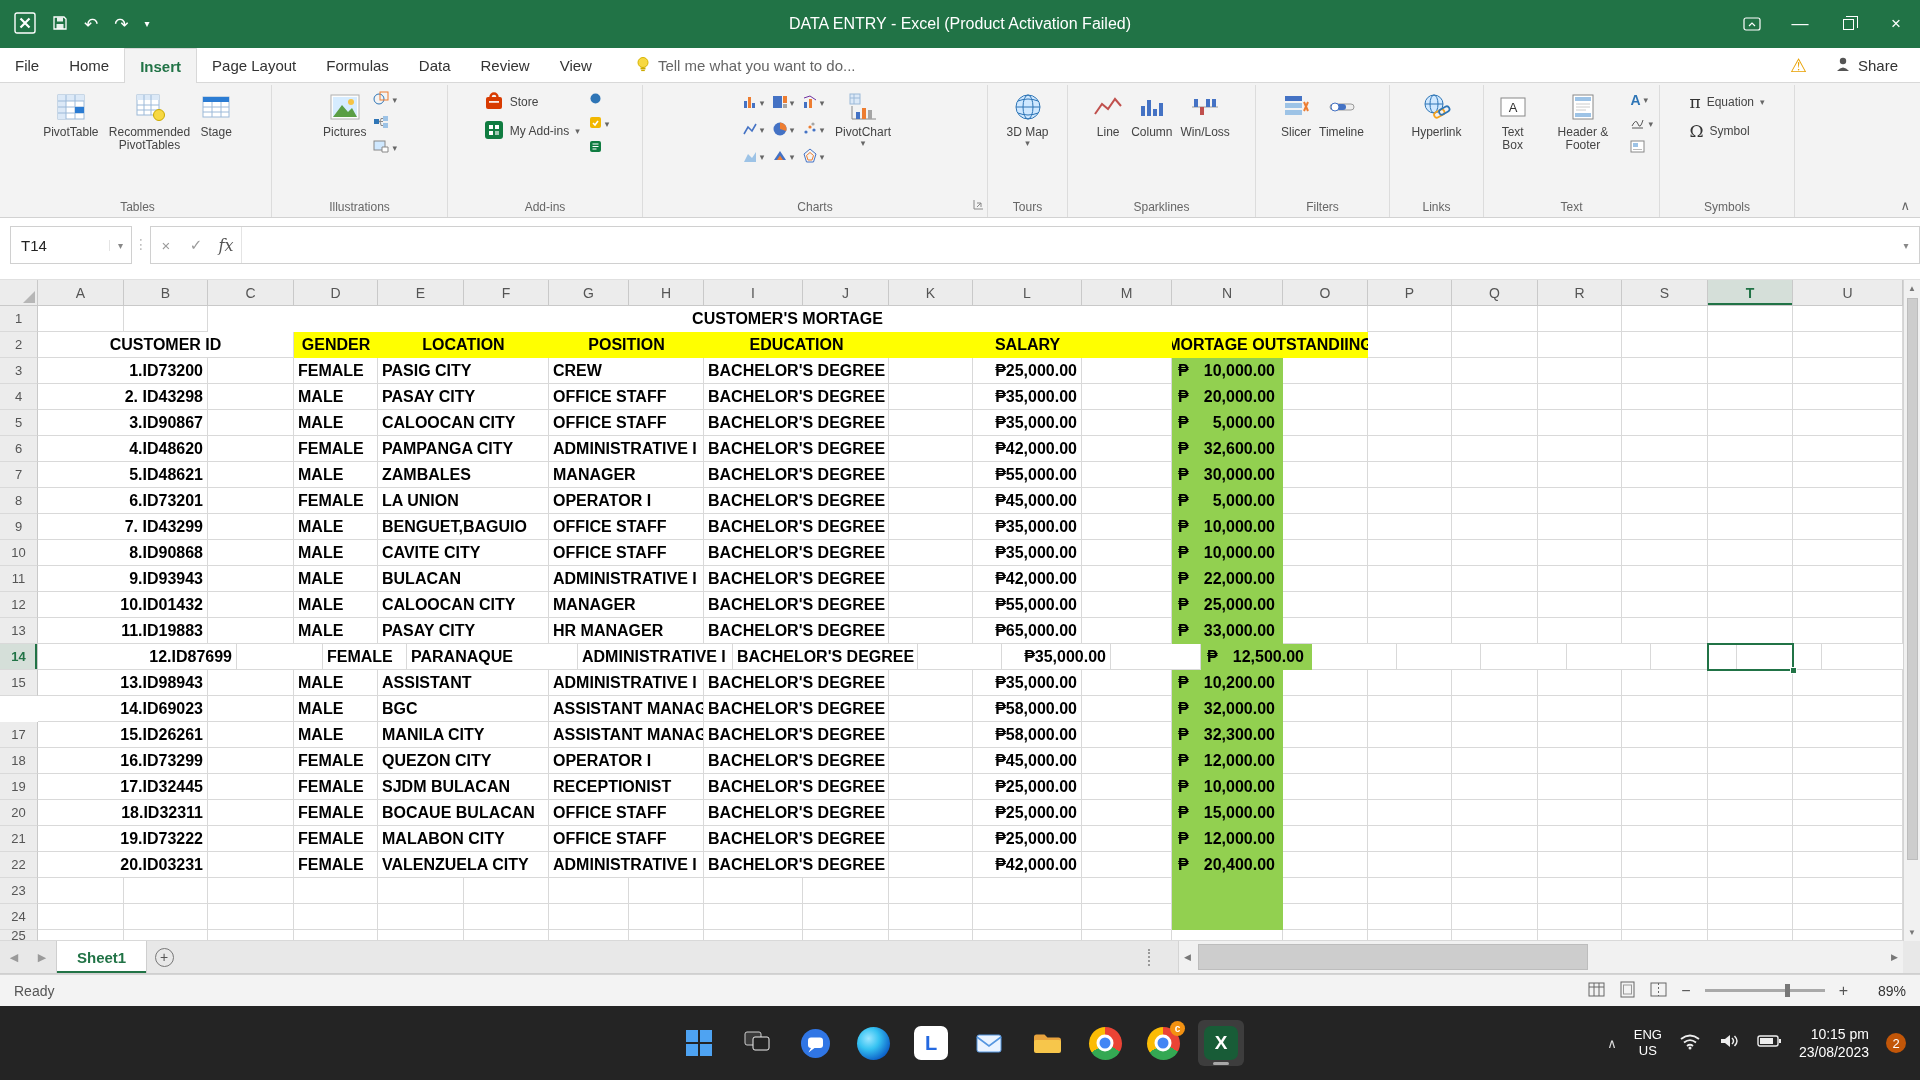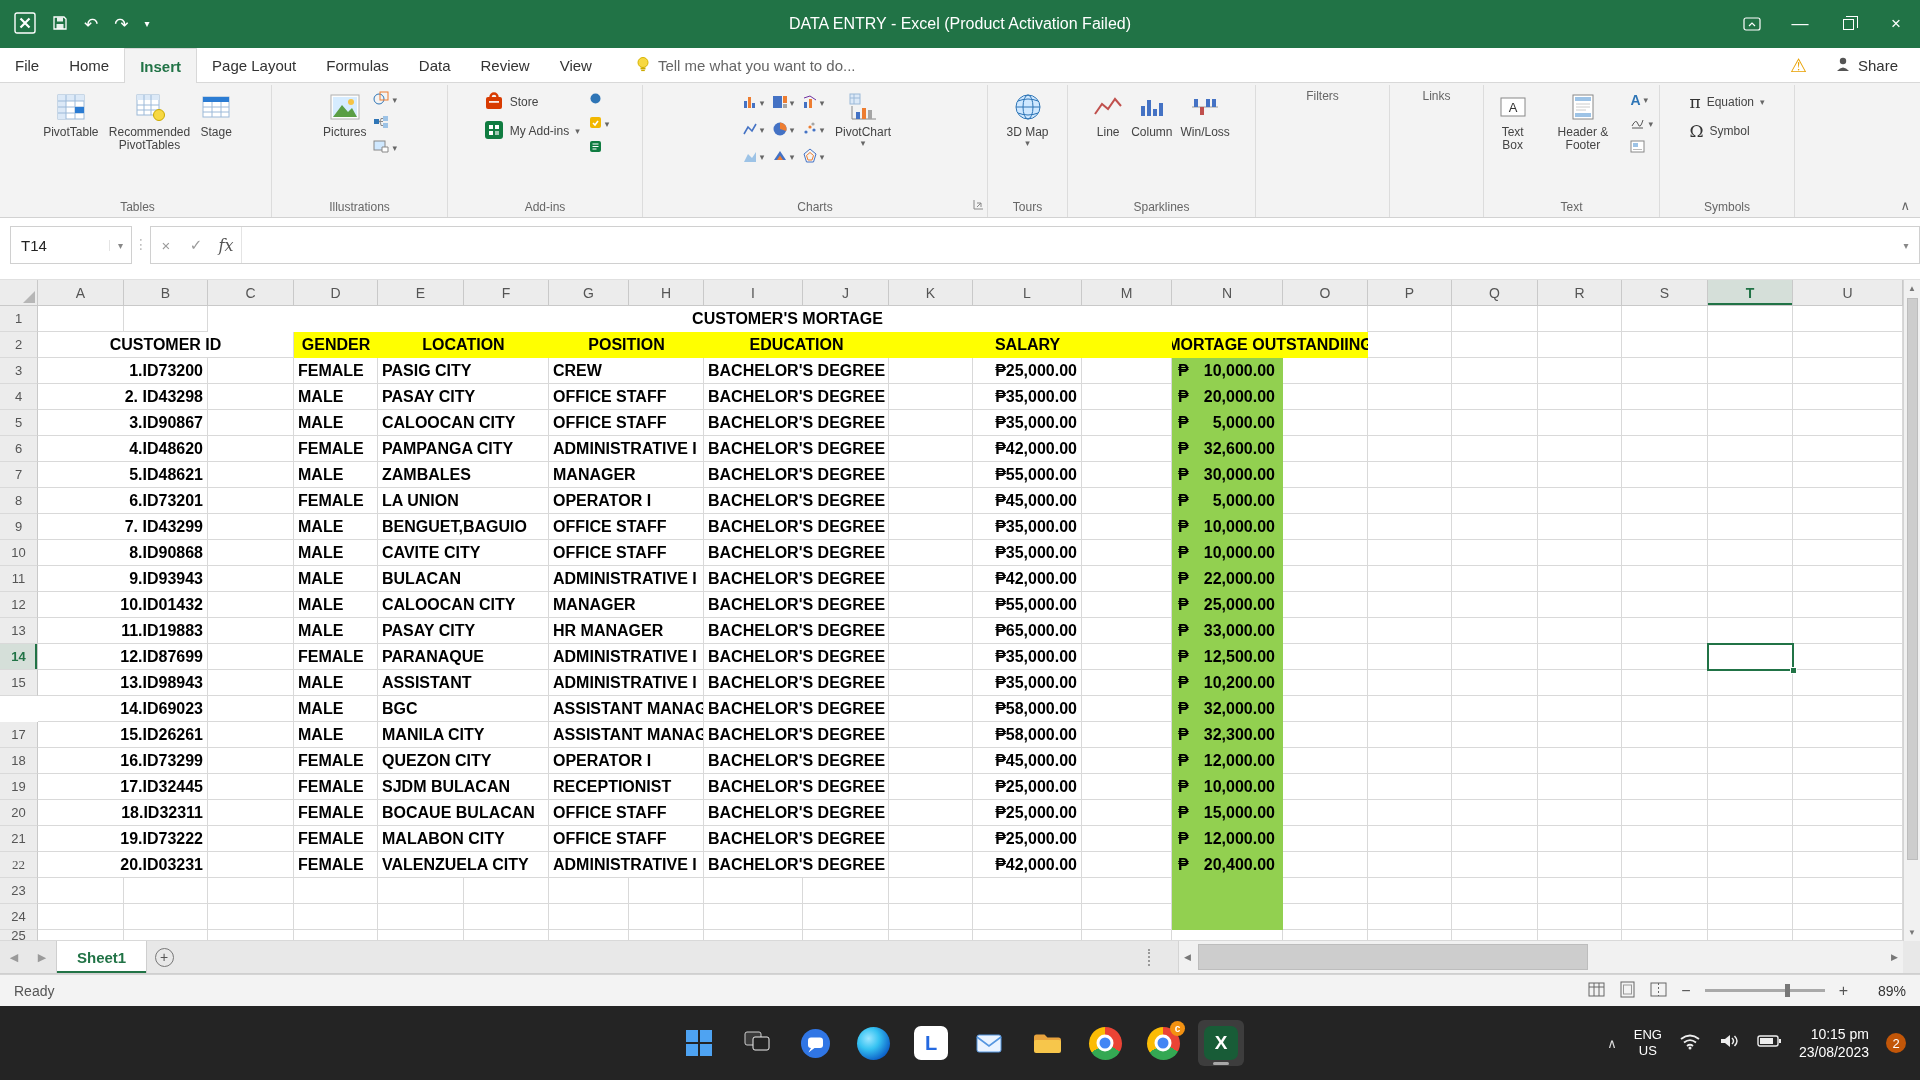--- a/index.html
+++ b/index.html
@@ -454,24 +454,61 @@
               <rect x="22" y="5" width="4" height="8" fill="#4472c4"></rect>
             </svg>
           </span>
         <span class="lbl">Win/Loss</span>
       </div>
     </div>
     <div class="rgl">Sparklines</div>
   </div>
 
   <div class="rgroup" style="width:134px">
+    <div class="rgc">
+      <div class="rbl">
+        <span class="ric">
+            <svg width="30" height="30">
+              <rect x="4" y="4" width="17" height="5" fill="#4472c4"></rect>
+              <rect x="4" y="11" width="17" height="5" fill="#9dc3e6"></rect>
+              <rect x="4" y="18" width="17" height="5" fill="#9dc3e6"></rect>
+              <path d="M23 10 l4 9 M27 10 l-4 9" stroke="#ed7d31" stroke-width="2"></path>
+            </svg>
+          </span>
+        <span class="lbl">Slicer</span>
+      </div>
+      <div class="rbl">
+        <span class="ric">
+            <svg width="30" height="30">
+              <rect x="3" y="12" width="24" height="6" rx="3" fill="#eee" stroke="#999"></rect>
+              <rect x="8" y="12" width="11" height="6" rx="3" fill="#4472c4"></rect>
+              <circle cx="8" cy="15" r="4" fill="#fff" stroke="#4472c4"></circle>
+            </svg>
+          </span>
+        <span class="lbl">Timeline</span>
+      </div>
+    </div>
     <div class="rgl">Filters</div>
   </div>
 
   <div class="rgroup" style="width:94px">
+    <div class="rgc">
+      <div class="rbl">
+        <span class="ric">
+            <svg width="30" height="30">
+              <circle cx="13" cy="12" r="9" fill="#cfe8ff" stroke="#2e75b6"></circle>
+              <ellipse cx="13" cy="12" rx="4" ry="9" fill="none" stroke="#2e75b6"></ellipse>
+              <path d="M4 12 h18" stroke="#2e75b6"></path>
+              <rect x="13" y="19" width="11" height="5.5" rx="2.7" transform="rotate(-30 18 22)" fill="none" stroke="#f6a21d" stroke-width="1.8"></rect>
+              <rect x="18" y="16" width="11" height="5.5" rx="2.7" transform="rotate(-30 23 19)" fill="none" stroke="#2e75b6" stroke-width="1.8"></rect>
+            </svg>
+          </span>
+        <span class="lbl">Hyperlink</span>
+      </div>
+    </div>
     <div class="rgl">Links</div>
   </div>
 
   <div class="rgroup" style="width:176px">
     <div class="rgc">
       <div class="rbl">
         <span class="ric">
             <svg width="30" height="30">
               <rect x="3" y="6" width="24" height="18" fill="#fff" stroke="#888"></rect>
               <text x="15" y="20" font-size="13" text-anchor="middle" fill="#333">A</text>
@@ -855,21 +892,21 @@
         <div class="cell" style="width: 85px;"></div>
         <div class="cell" style="width: 84px;"></div>
         <div class="cell" style="width: 86px;"></div>
         <div class="cell" style="width: 84px;"></div>
         <div class="cell" style="width: 86px;"></div>
         <div class="cell" style="width: 85px;"></div>
         <div class="cell" style="width: 110px;"></div>
       </div>
       <div class="grow">
         <div class="rh sel" style="width: 38px;">14</div>
-        <div class="cell r" style="width: 170px;">12.ID87699</div>
+        <div class="cell r" style="width: 199px;">12.ID87699</div>
         <div class="cell" style="width: 86px;"></div>
         <div class="cell" style="width: 84px;">FEMALE</div>
         <div class="cell" style="width: 171px;">PARANAQUE</div>
         <div class="cell" style="width: 155px;">ADMINISTRATIVE I</div>
         <div class="cell" style="width: 185px;">BACHELOR'S DEGREE</div>
         <div class="cell" style="width: 84px;"></div>
         <div class="cell r" style="width: 109px;">₱35,000.00</div>
         <div class="cell" style="width: 90px;"></div>
         <div class="cell green acct" style="width: 111px;">
           <span>₱</span>
@@ -1038,21 +1075,21 @@
         </div>
         <div class="cell" style="width: 85px;"></div>
         <div class="cell" style="width: 84px;"></div>
         <div class="cell" style="width: 86px;"></div>
         <div class="cell" style="width: 84px;"></div>
         <div class="cell" style="width: 86px;"></div>
         <div class="cell" style="width: 85px;"></div>
         <div class="cell" style="width: 110px;"></div>
       </div>
       <div class="grow">
-        <div class="rh" style="width: 38px; font-family: Liberation Serif, serif;">22</div>
+        <div class="rh" style="width: 38px;">22</div>
         <div class="cell r" style="width: 170px;">20.ID03231</div>
         <div class="cell" style="width: 86px;"></div>
         <div class="cell" style="width: 84px;">FEMALE</div>
         <div class="cell" style="width: 171px;">VALENZUELA CITY</div>
         <div class="cell" style="width: 155px;">ADMINISTRATIVE I</div>
         <div class="cell" style="width: 185px;">BACHELOR'S DEGREE</div>
         <div class="cell" style="width: 84px;"></div>
         <div class="cell r" style="width: 109px;">₱42,000.00</div>
         <div class="cell" style="width: 90px;"></div>
         <div class="cell green acct" style="width: 111px;">

